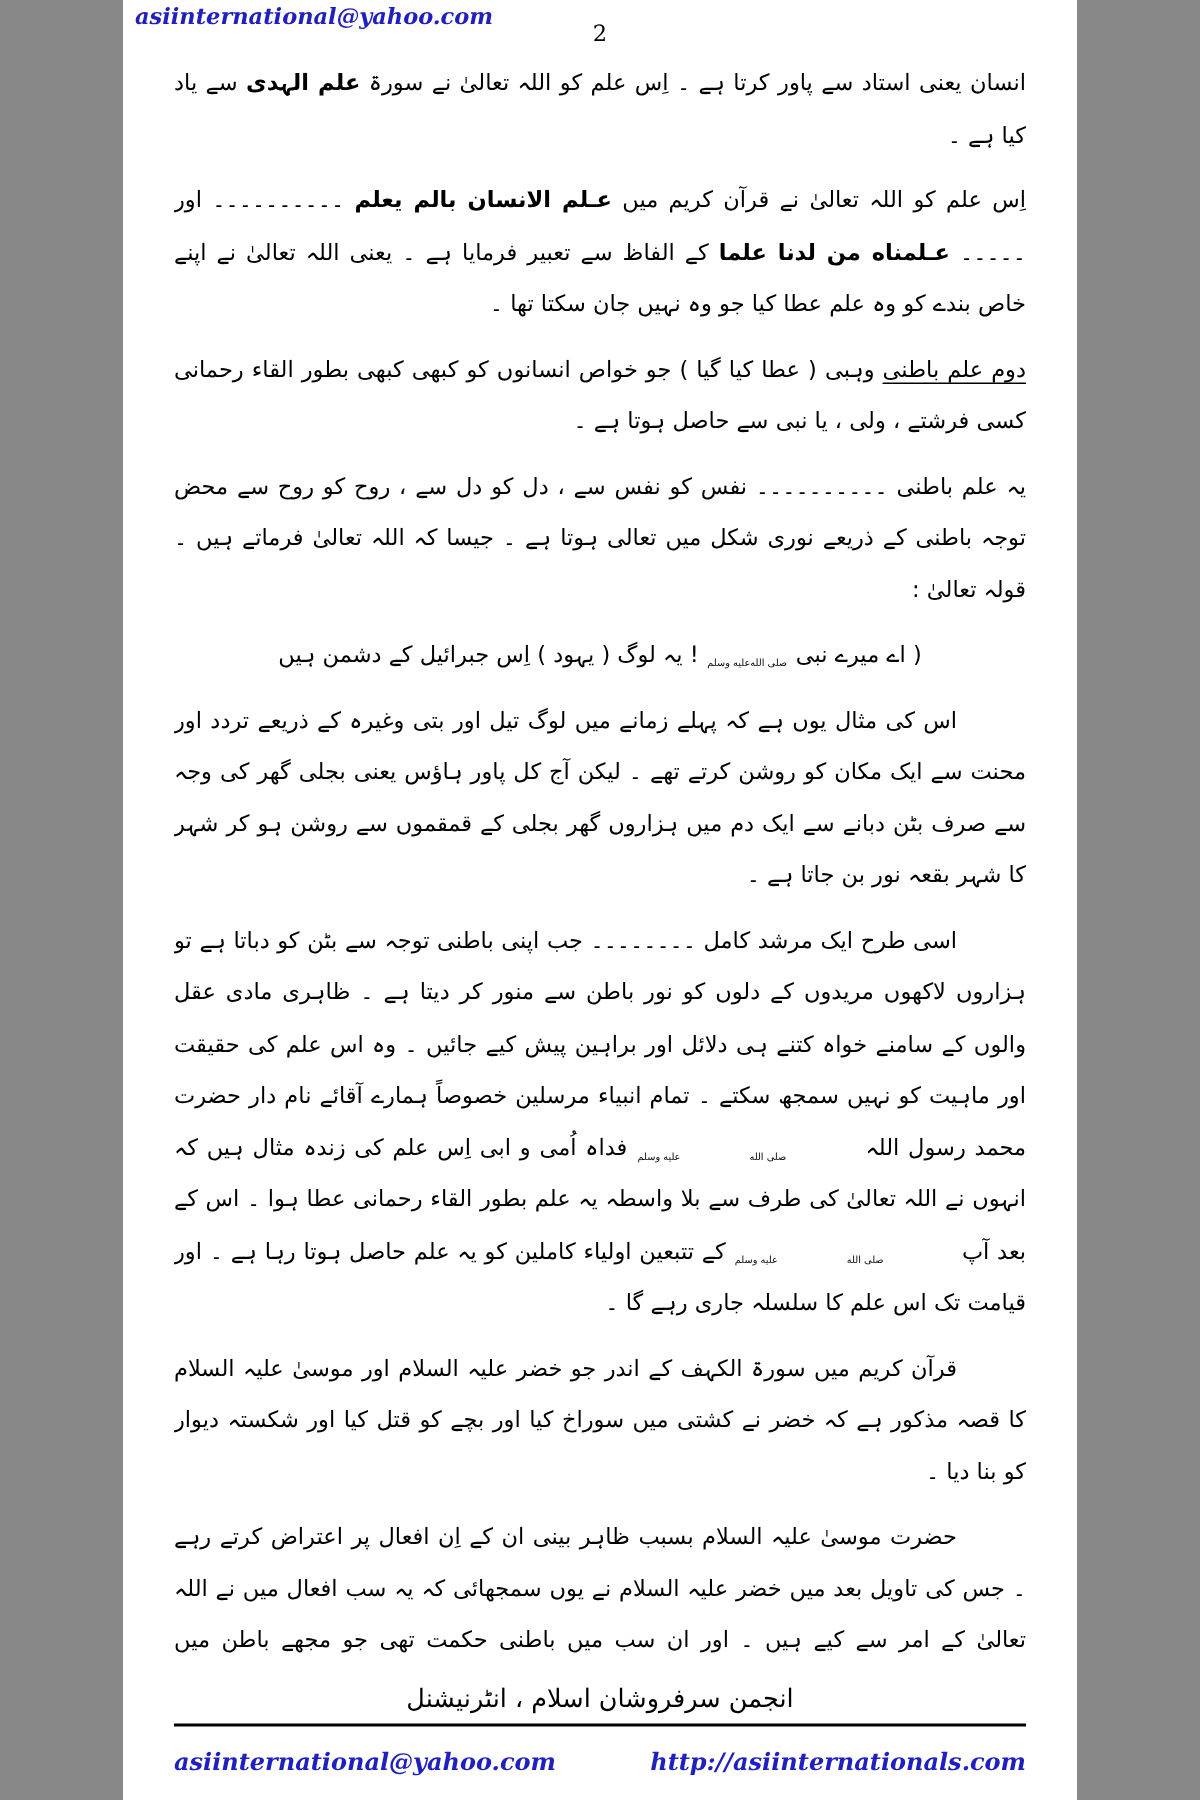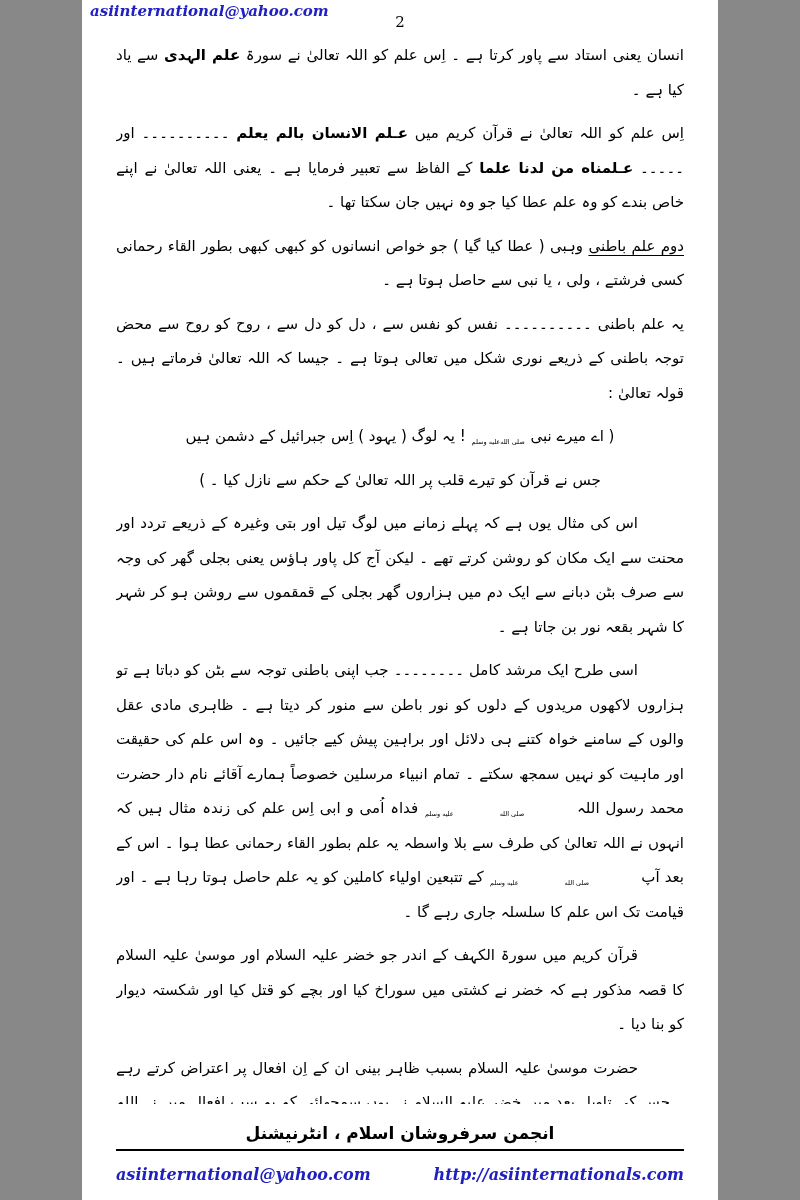--- a/index.html
+++ b/index.html
@@ -58,21 +58,21 @@
     text-align:center;
     font-size:15px;
     letter-spacing:4px;
     margin:4px 0 0 0 !important;
   }
   
   .footer-title{
     position:absolute;bottom:57px;left:0;right:0;
     text-align:center;
     direction:rtl;
-    font-weight:bold;
+    font-weight:normal;
     font-size:17px;
   }
   .footer-rule{
     position:absolute;bottom:49px;left:34px;right:34px;
     border-top:2px solid #000;height:0;
   }
   .footer-links{
     position:absolute;bottom:16px;left:34px;right:34px;
     display:flex;justify-content:space-between;align-items:baseline;
   }
@@ -101,21 +101,20 @@
 
 
     <p>یہ علم باطنی ۔۔۔۔۔۔۔۔۔۔ نفس کو نفس سے ، دل کو دل سے ، روح کو روح سے محض توجہ باطنی کے ذریعے نوری شکل میں تعالی ہوتا ہے ۔ جیسا کہ اللہ تعالیٰ فرماتے ہیں ۔ قولہ تعالیٰ :</p>
 
 
     <p class="center"><span>( اے میرے نبی </span><span class="saw">
           <span>صلى الله</span>
           <span>عليه وسلم</span>
         </span><span> ! یہ لوگ ( یہود ) اِس جبرائیل کے دشمن ہیں</span></p>
 
-    <p class="center">جس نے قرآن کو تیرے قلب پر اللہ تعالیٰ کے حکم سے نازل کیا ۔ )</p>
 
     <p class="ind">اس کی مثال یوں ہے کہ پہلے زمانے میں لوگ تیل اور بتی وغیرہ کے ذریعے تردد اور محنت سے ایک مکان کو روشن کرتے تھے ۔ لیکن آج کل پاور ہاؤس یعنی بجلی گھر کی وجہ سے صرف بٹن دبانے سے ایک دم میں ہزاروں گھر بجلی کے قمقموں سے روشن ہو کر شہر کا شہر بقعہ نور بن جاتا ہے ۔</p>
 
     <p class="ind"><span>اسی طرح ایک مرشد کامل ۔۔۔۔۔۔۔۔ جب اپنی باطنی توجہ سے بٹن کو دباتا ہے تو ہزاروں لاکھوں مریدوں کے دلوں کو نور باطن سے منور کر دیتا ہے ۔ ظاہری مادی عقل والوں کے سامنے خواہ کتنے ہی دلائل اور براہین پیش کیے جائیں ۔ وہ اس علم کی حقیقت اور ماہیت کو نہیں سمجھ سکتے ۔ تمام انبیاء مرسلین خصوصاً ہمارے آقائے نام دار حضرت محمد رسول اللہ </span><span class="saw">
           <span>صلى الله</span>
           <span>عليه وسلم</span>
         </span><span> فداہ اُمی و ابی اِس علم کی زندہ مثال ہیں کہ انہوں نے اللہ تعالیٰ کی طرف سے بلا واسطہ یہ علم بطور القاء رحمانی عطا ہوا ۔ اس کے بعد آپ </span><span class="saw">
           <span>صلى الله</span>
           <span>عليه وسلم</span>
         </span><span> کے تتبعین اولیاء کاملین کو یہ علم حاصل ہوتا رہا ہے ۔ اور قیامت تک اس علم کا سلسلہ جاری رہے گا ۔</span></p>

